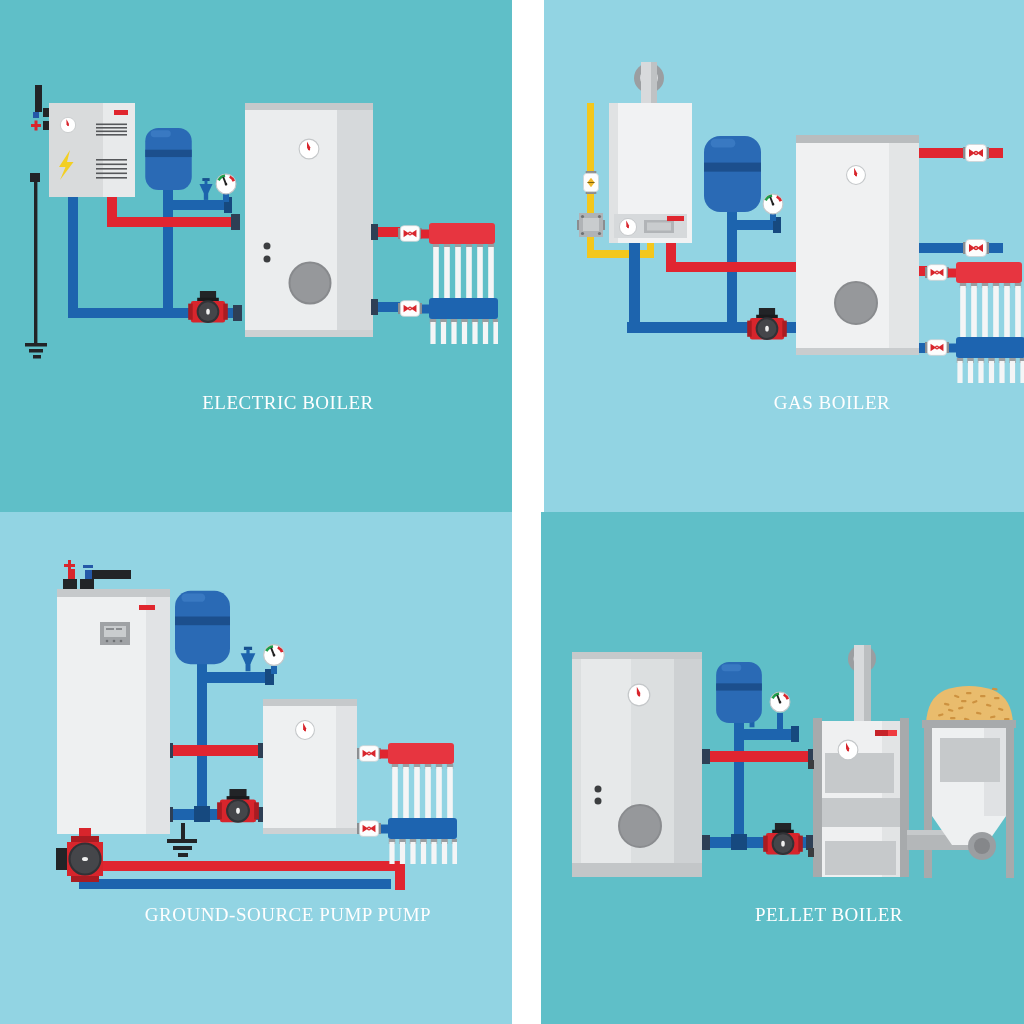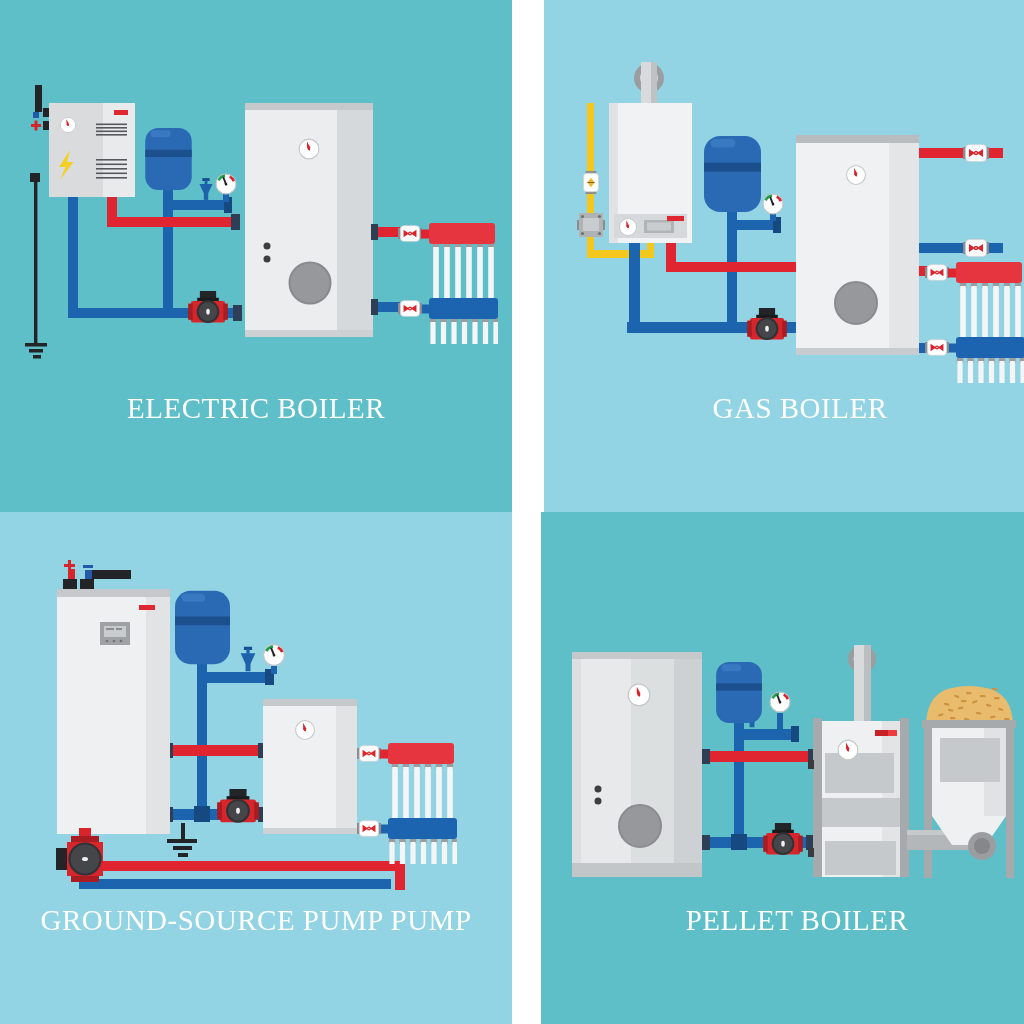--- a/index.html
+++ b/index.html
@@ -7,22 +7,23 @@
   .quad{position:absolute;width:512px;height:512px;}
   .quad.teal{background:#5fbfc8;}
   .quad.light{background:#92d4e3;}
   .q1{left:0;top:0;}
   .q2{left:512px;top:0;margin-left:32px;}
   .q3{left:0;top:512px;}
   .q4{left:541px;top:512px;}
   .quad svg{position:absolute;left:0;top:0;}
   .quad-label{
     position:absolute;left:0;top:392px;width:512px;
-    text-align:center;color:#fefefe;font-size:29px;letter-spacing:0.5px;
+    text-align:center;color:#fefefe;font-size:19px;letter-spacing:0.5px;
     font-family:"Liberation Serif","DejaVu Serif",serif;
+    padding-left:32px;
   }
   .defs-holder{position:absolute;width:0;height:0;overflow:hidden;}
 </style>
 </head>
 <body>
 
 <svg class="defs-holder" aria-hidden="true">
   <defs>
     <symbol id="gauge" viewBox="-12 -12 24 24">
       <circle cx="0" cy="0" r="10.8" fill="#ffffff" stroke="#c4c7c9" stroke-width="1.2"></circle>

